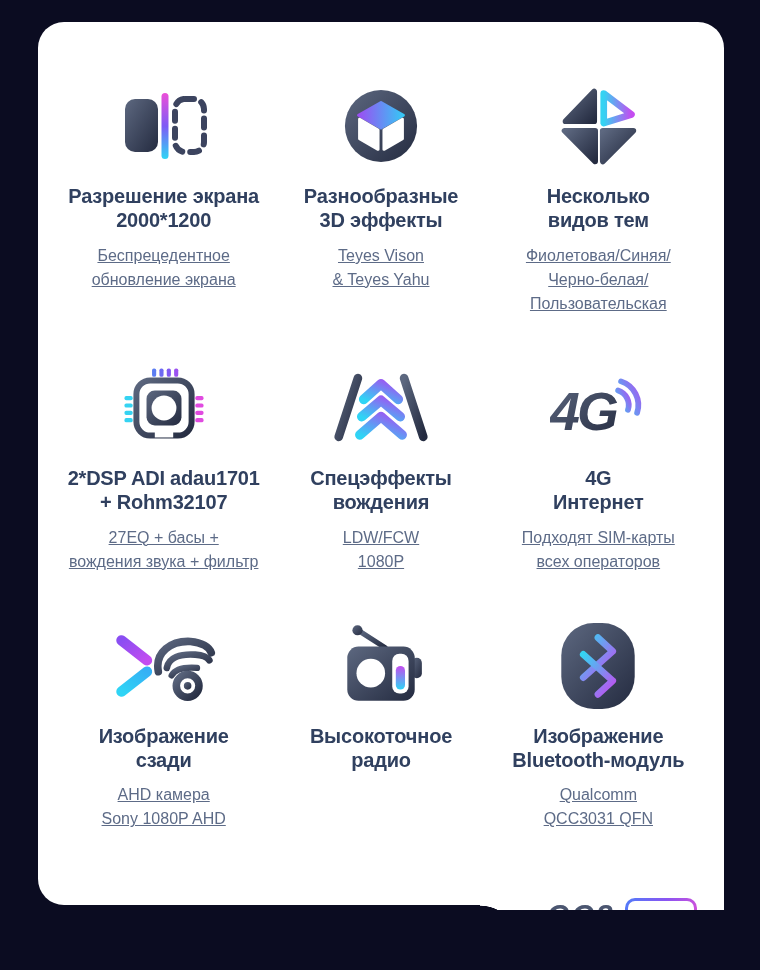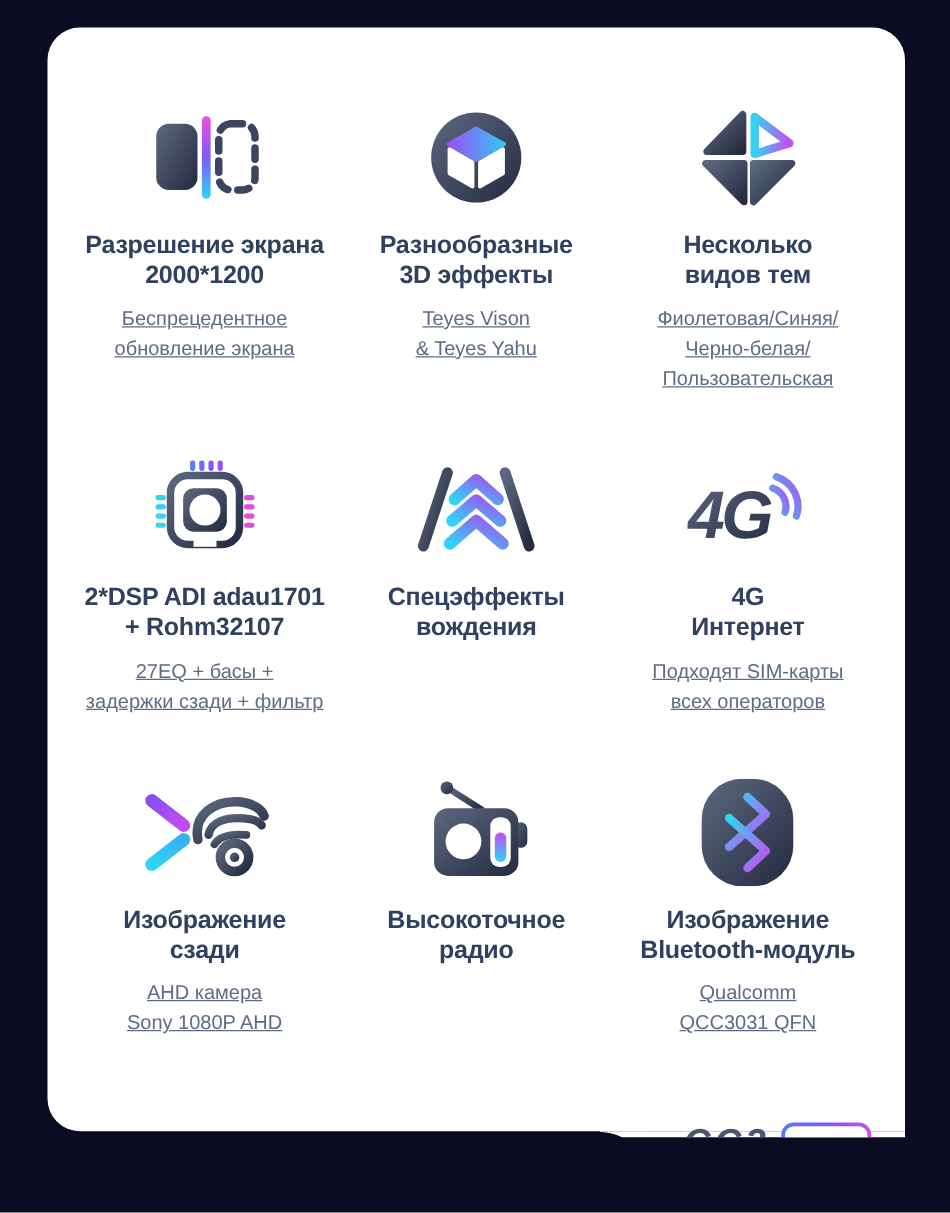--- a/index.html
+++ b/index.html
@@ -174,21 +174,21 @@
               <rect x="37" y="7" width="4.5" height="9" rx="2" fill="#5b7df2"></rect>
               <rect x="45" y="7" width="4.5" height="9" rx="2" fill="#6e6af2"></rect>
               <rect x="53" y="7" width="4.5" height="9" rx="2" fill="#8059f2"></rect>
               <rect x="61" y="7" width="4.5" height="9" rx="2" fill="#9b52f0"></rect>
             </g>
           </svg>
         </div>
         <h3 class="feature-title">2*DSP ADI adau1701
 + Rohm32107</h3>
         <p class="feature-desc">27EQ + басы +
-задержки сзади + фильтр</p>
+вождения звука + фильтр</p>
       </div>
 
       <div class="cell">
         <div class="icon-box">
           <svg width="100" height="78" viewBox="0 0 104 80">
             <defs>
               <linearGradient id="i5d" x1="0" y1="0" x2="1" y2="1">
                 <stop offset="0" stop-color="#5d6880"></stop>
                   <stop offset="1" stop-color="#242b40"></stop>
               </linearGradient>
@@ -201,20 +201,22 @@
             <line x1="76" y1="9" x2="96" y2="70" stroke="url(#i5d)" stroke-width="9" stroke-linecap="round"></line>
             <g fill="none" stroke="url(#i5g)" stroke-width="10" stroke-linecap="round" stroke-linejoin="round">
               <path d="M34 31 L52 15 L70 31"></path>
               <path d="M32 49 L52 32 L72 49"></path>
               <path d="M30 68 L52 49 L74 68"></path>
             </g>
           </svg>
         </div>
         <h3 class="feature-title">Спецэффекты
 вождения</h3>
+        <p class="feature-desc">LDW/FCW
+1080P</p>
       </div>
 
       <div class="cell">
         <div class="icon-box">
           <svg width="96" height="66" viewBox="0 0 100 66">
             <defs>
               <linearGradient id="i6d" x1="0" y1="0" x2="1" y2="1">
                 <stop offset="0" stop-color="#5d6880"></stop>
                   <stop offset="1" stop-color="#242b40"></stop>
               </linearGradient>

